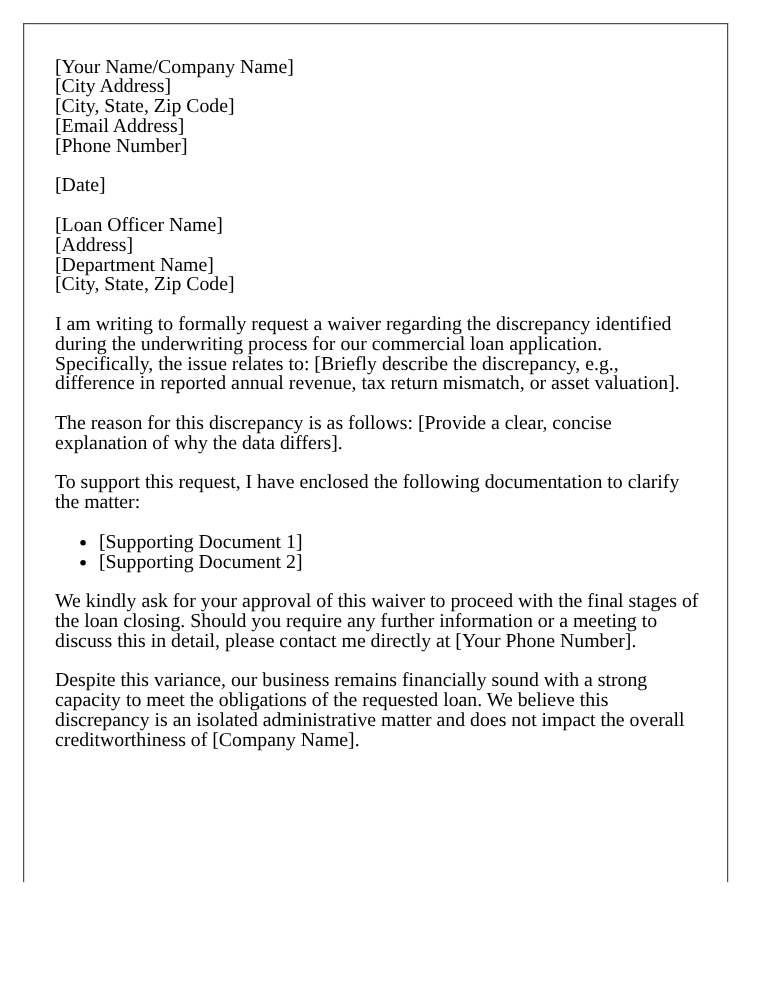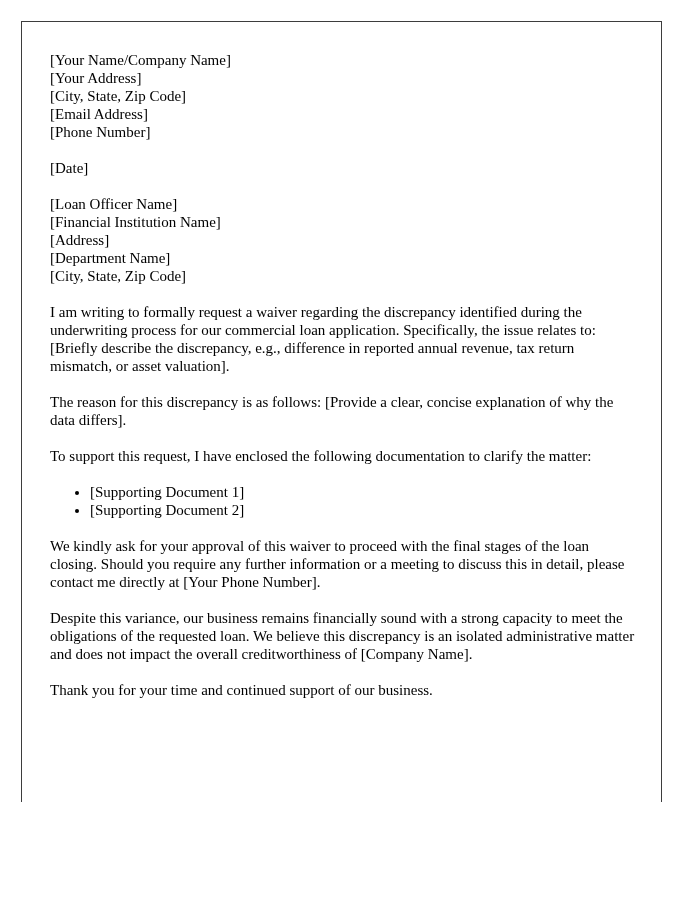--- a/index.html
+++ b/index.html
@@ -19,21 +19,21 @@
     left: 21px;
     top: 21px;
     width: 641px;
     height: 781px;
     box-sizing: border-box;
     border: 1px solid #3d3d3d;
     border-bottom: none;
     background: #ffffff;
     padding: 29px 26px 0 28px;
     font-family: "Liberation Serif", "DejaVu Serif", serif;
-    font-size: 15px;
+    font-size: 18px;
     line-height: 18px;
     color: #000000;
     overflow: hidden;
   }
   .block {
     margin: 18px 0;
   }
   .block.first {
     margin-top: 0;
   }
@@ -50,31 +50,30 @@
   }
 </style>
 </head>
 <body>
 
 <div class="canvas">
   <div class="page">
 
     <div class="block first">
       <span class="line">[Your Name/Company Name]</span>
-      <span class="line">[Your Address]</span>
+      <span class="line">[City Address]</span>
       <span class="line">[City, State, Zip Code]</span>
       <span class="line">[Email Address]</span>
       <span class="line">[Phone Number]</span>
     </div>
 
     <div class="block">[Date]</div>
 
     <div class="block">
       <span class="line">[Loan Officer Name]</span>
-      <span class="line">[Financial Institution Name]</span>
       <span class="line">[Address]</span>
       <span class="line">[Department Name]</span>
       <span class="line">[City, State, Zip Code]</span>
     </div>
 
 
 
     <div class="block">I am writing to formally request a waiver regarding the discrepancy identified during the underwriting process for our commercial loan application. Specifically, the issue relates to: [Briefly describe the discrepancy, e.g., difference in reported annual revenue, tax return mismatch, or asset valuation].</div>
 
     <div class="block">The reason for this discrepancy is as follows: [Provide a clear, concise explanation of why the data differs].</div>
@@ -83,16 +82,15 @@
 
     <ul class="enclosures">
       <li>[Supporting Document 1]</li>
       <li>[Supporting Document 2]</li>
     </ul>
 
     <div class="block">We kindly ask for your approval of this waiver to proceed with the final stages of the loan closing. Should you require any further information or a meeting to discuss this in detail, please contact me directly at [Your Phone Number].</div>
 
     <div class="block">Despite this variance, our business remains financially sound with a strong capacity to meet the obligations of the requested loan. We believe this discrepancy is an isolated administrative matter and does not impact the overall creditworthiness of [Company Name].</div>
 
-    <div class="block">Thank you for your time and continued support of our business.</div>
 
   </div>
 </div>
 
 </body></html>

